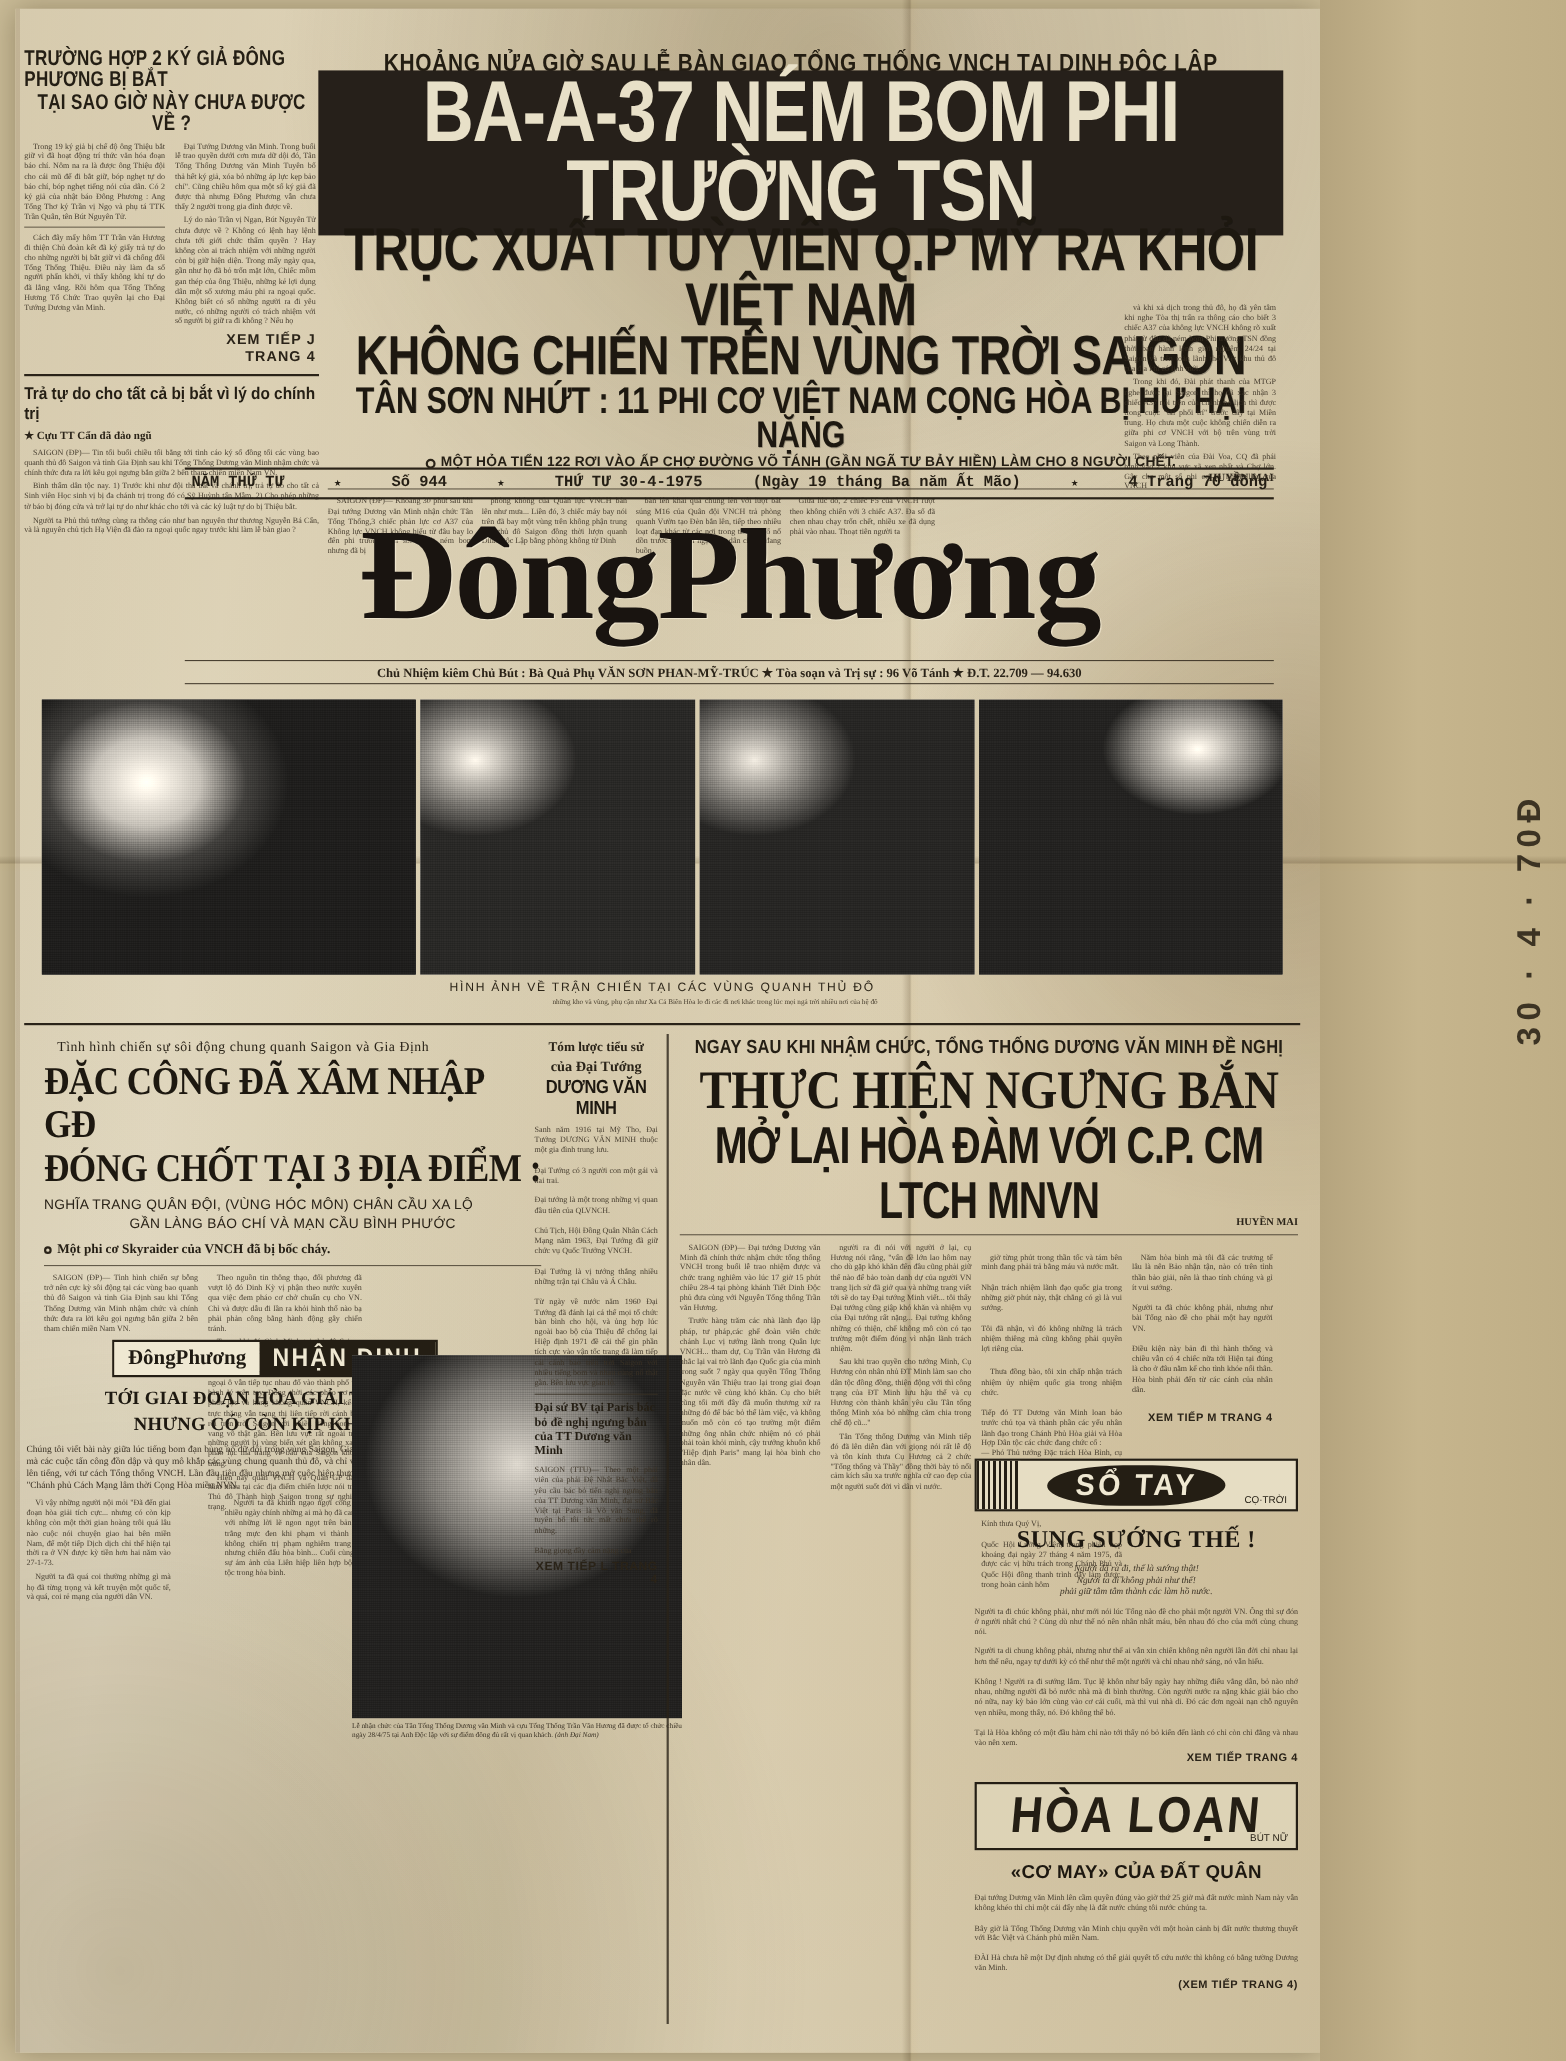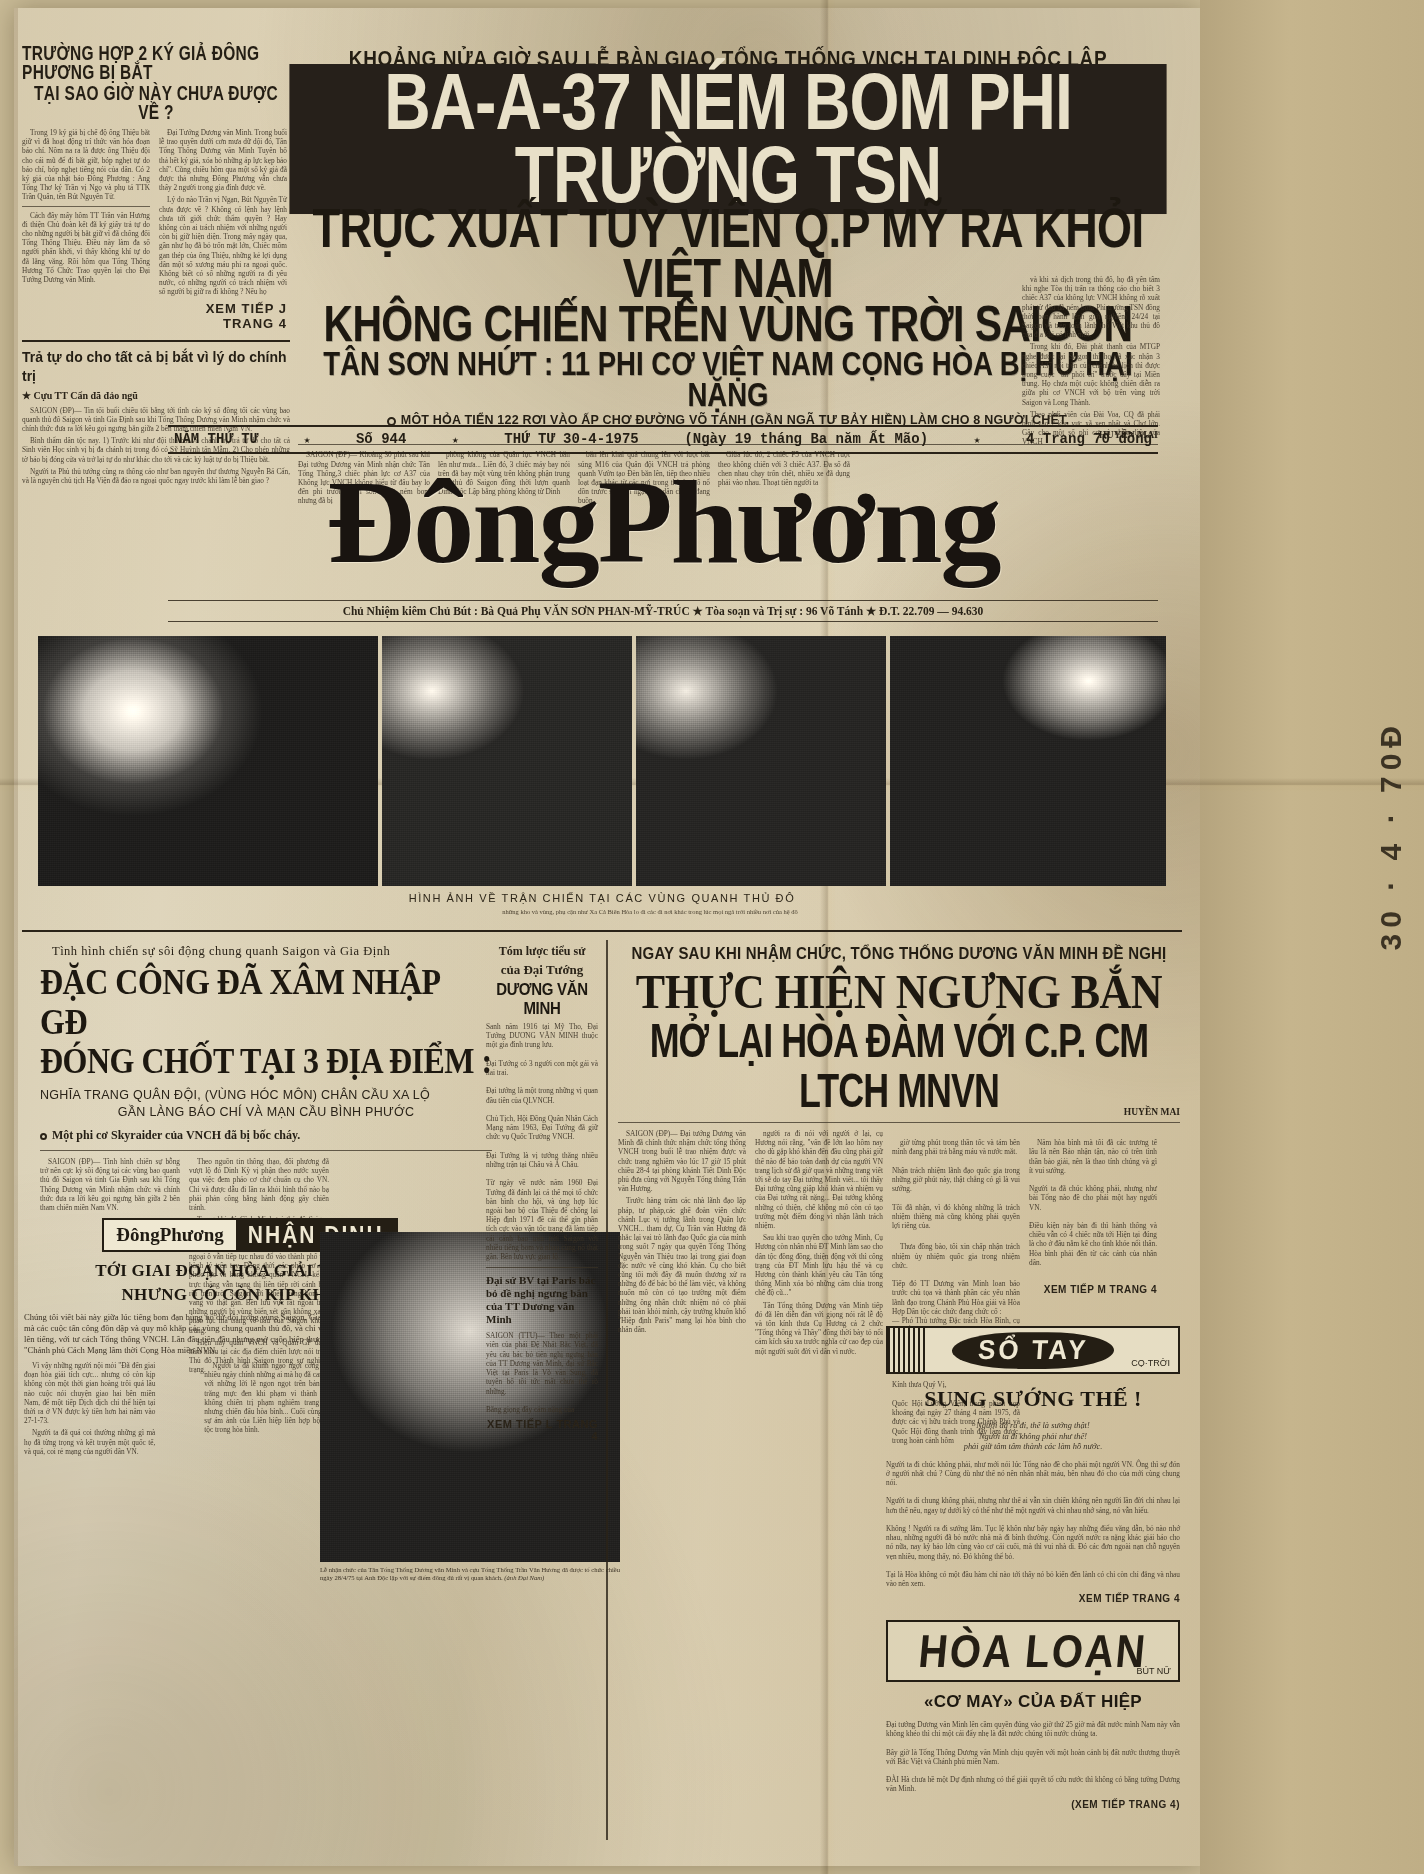--- a/index.html
+++ b/index.html
@@ -487,20 +487,20 @@
 
 Tại là Hòa không có một đầu hàm chỉ nào tới thấy nó bỏ kiến đến lành có chỉ còn chỉ đắng và nhau vào nên xem.</div>
   <div class="xemtiep" style="margin-top:5px;">XEM TIẾP TRANG 4</div>
 </div>
 
 <div style="position:absolute;left:886px;top:1620px;width:294px;">
   <div class="hoaloan" style="height:62px;">
     <div class="txt">HÒA LOẠN</div>
     <div style="position:absolute;right:7px;bottom:4px;font-family:'Liberation Sans',sans-serif;font-size:9px;color:#241e14;">BÚT NỮ</div>
   </div>
-  <div style="text-align:center;font-family:'Liberation Sans',sans-serif;font-weight:bold;font-size:17px;color:#1d1810;margin-top:10px;letter-spacing:.3px;">«CƠ MAY» CỦA ĐẤT HIỆP</div>
+  <div style="text-align:center;font-family:'Liberation Sans',sans-serif;font-weight:bold;font-size:17px;color:#1d1810;margin-top:10px;letter-spacing:.3px;">«CƠ MAY» CỦA ĐẤT QUÂN</div>
   <div class="body-col" style="margin-top:8px;white-space:pre-line;">Đại tướng Dương văn Minh lên cầm quyền đúng vào giờ thứ 25 giờ mà đất nước mình Nam này vẫn không khéo thì chỉ một cái đẩy nhẹ là đất nước chúng tôi nước chúng ta.
 
 Bây giờ là Tổng Thống Dương văn Minh chịu quyền với một hoàn cảnh bị đất nước thương thuyết với Bắc Việt và Chánh phủ miền Nam.
 
 ĐÀI Hà chưa hề một Dự định nhưng có thể giải quyết tổ cứu nước thì không có bằng tường Dương văn Minh.</div>
   <div class="xemtiep" style="margin-top:5px;">(XEM TIẾP TRANG 4)</div>
 </div>
 
 </body></html>

